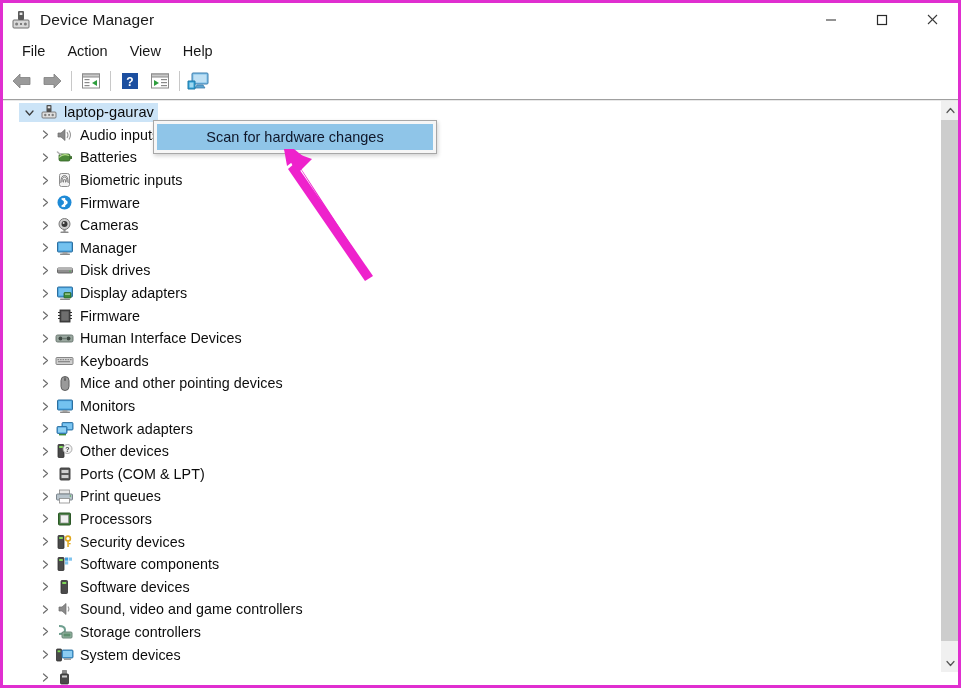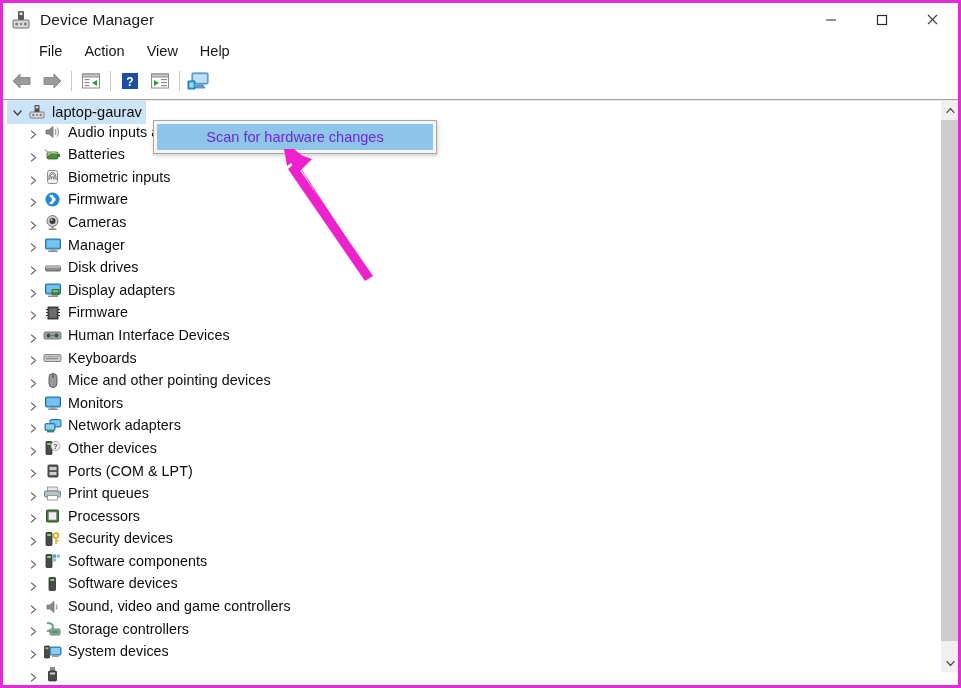--- a/index.html
+++ b/index.html
@@ -45,21 +45,21 @@
     background: transparent;
   }
   .winbtn svg { display: block; }
 
   
   .menubar {
     position: absolute; left: 0; top: 33px;
     width: 955px; height: 29px;
     background: #ffffff;
     display: flex; align-items: center;
-    padding-left: 25px;
+    padding-left: 8px;
   }
   .menu-item {
     font-size: 14.5px; color: #161616;
     padding: 3px 11px;
     white-space: nowrap;
   }
 
   
   .toolbar {
     position: absolute; left: 0; top: 62px;
@@ -92,24 +92,25 @@
   }
 
   
   .treepane {
     position: absolute; left: 0; top: 98px;
     width: 934px; height: 584px;
     background: #ffffff;
     overflow: hidden;
   }
   .tree-row {
-    display: flex; 
+    display: flex; align-items: center;
     height: 22.6px;
     padding-left: 6px;
     white-space: nowrap;
+    margin-left: 12px;
   }
   .tree-row.root { padding-left: 4px; }
   .tree-row.selected .row-hl {
     background: #cce4f7;
   }
   .row-hl {
     display: inline-flex; align-items: center;
     padding: 1px 4px 1px 2px;
   }
   .chev {
@@ -160,21 +161,21 @@
     width: 284px; height: 34px;
     background: #f6f6f6;
     border: 1px solid #a7a7a7;
     box-shadow: 1px 2px 4px rgba(0,0,0,0.18);
     padding: 3px 3px;
   }
   .ctx-item {
     height: 26px;
     background: #8fc5e8;
     display: flex; align-items: center; justify-content: center;
-    font-size: 14.5px; color: #6d28d9;
+    font-size: 14.5px; color: #0f172a;
     white-space: nowrap;
   }
 
   
   .annot {
     position: absolute; left: 0; top: 0;
     width: 961px; height: 688px;
     pointer-events: none;
   }
 </style>

